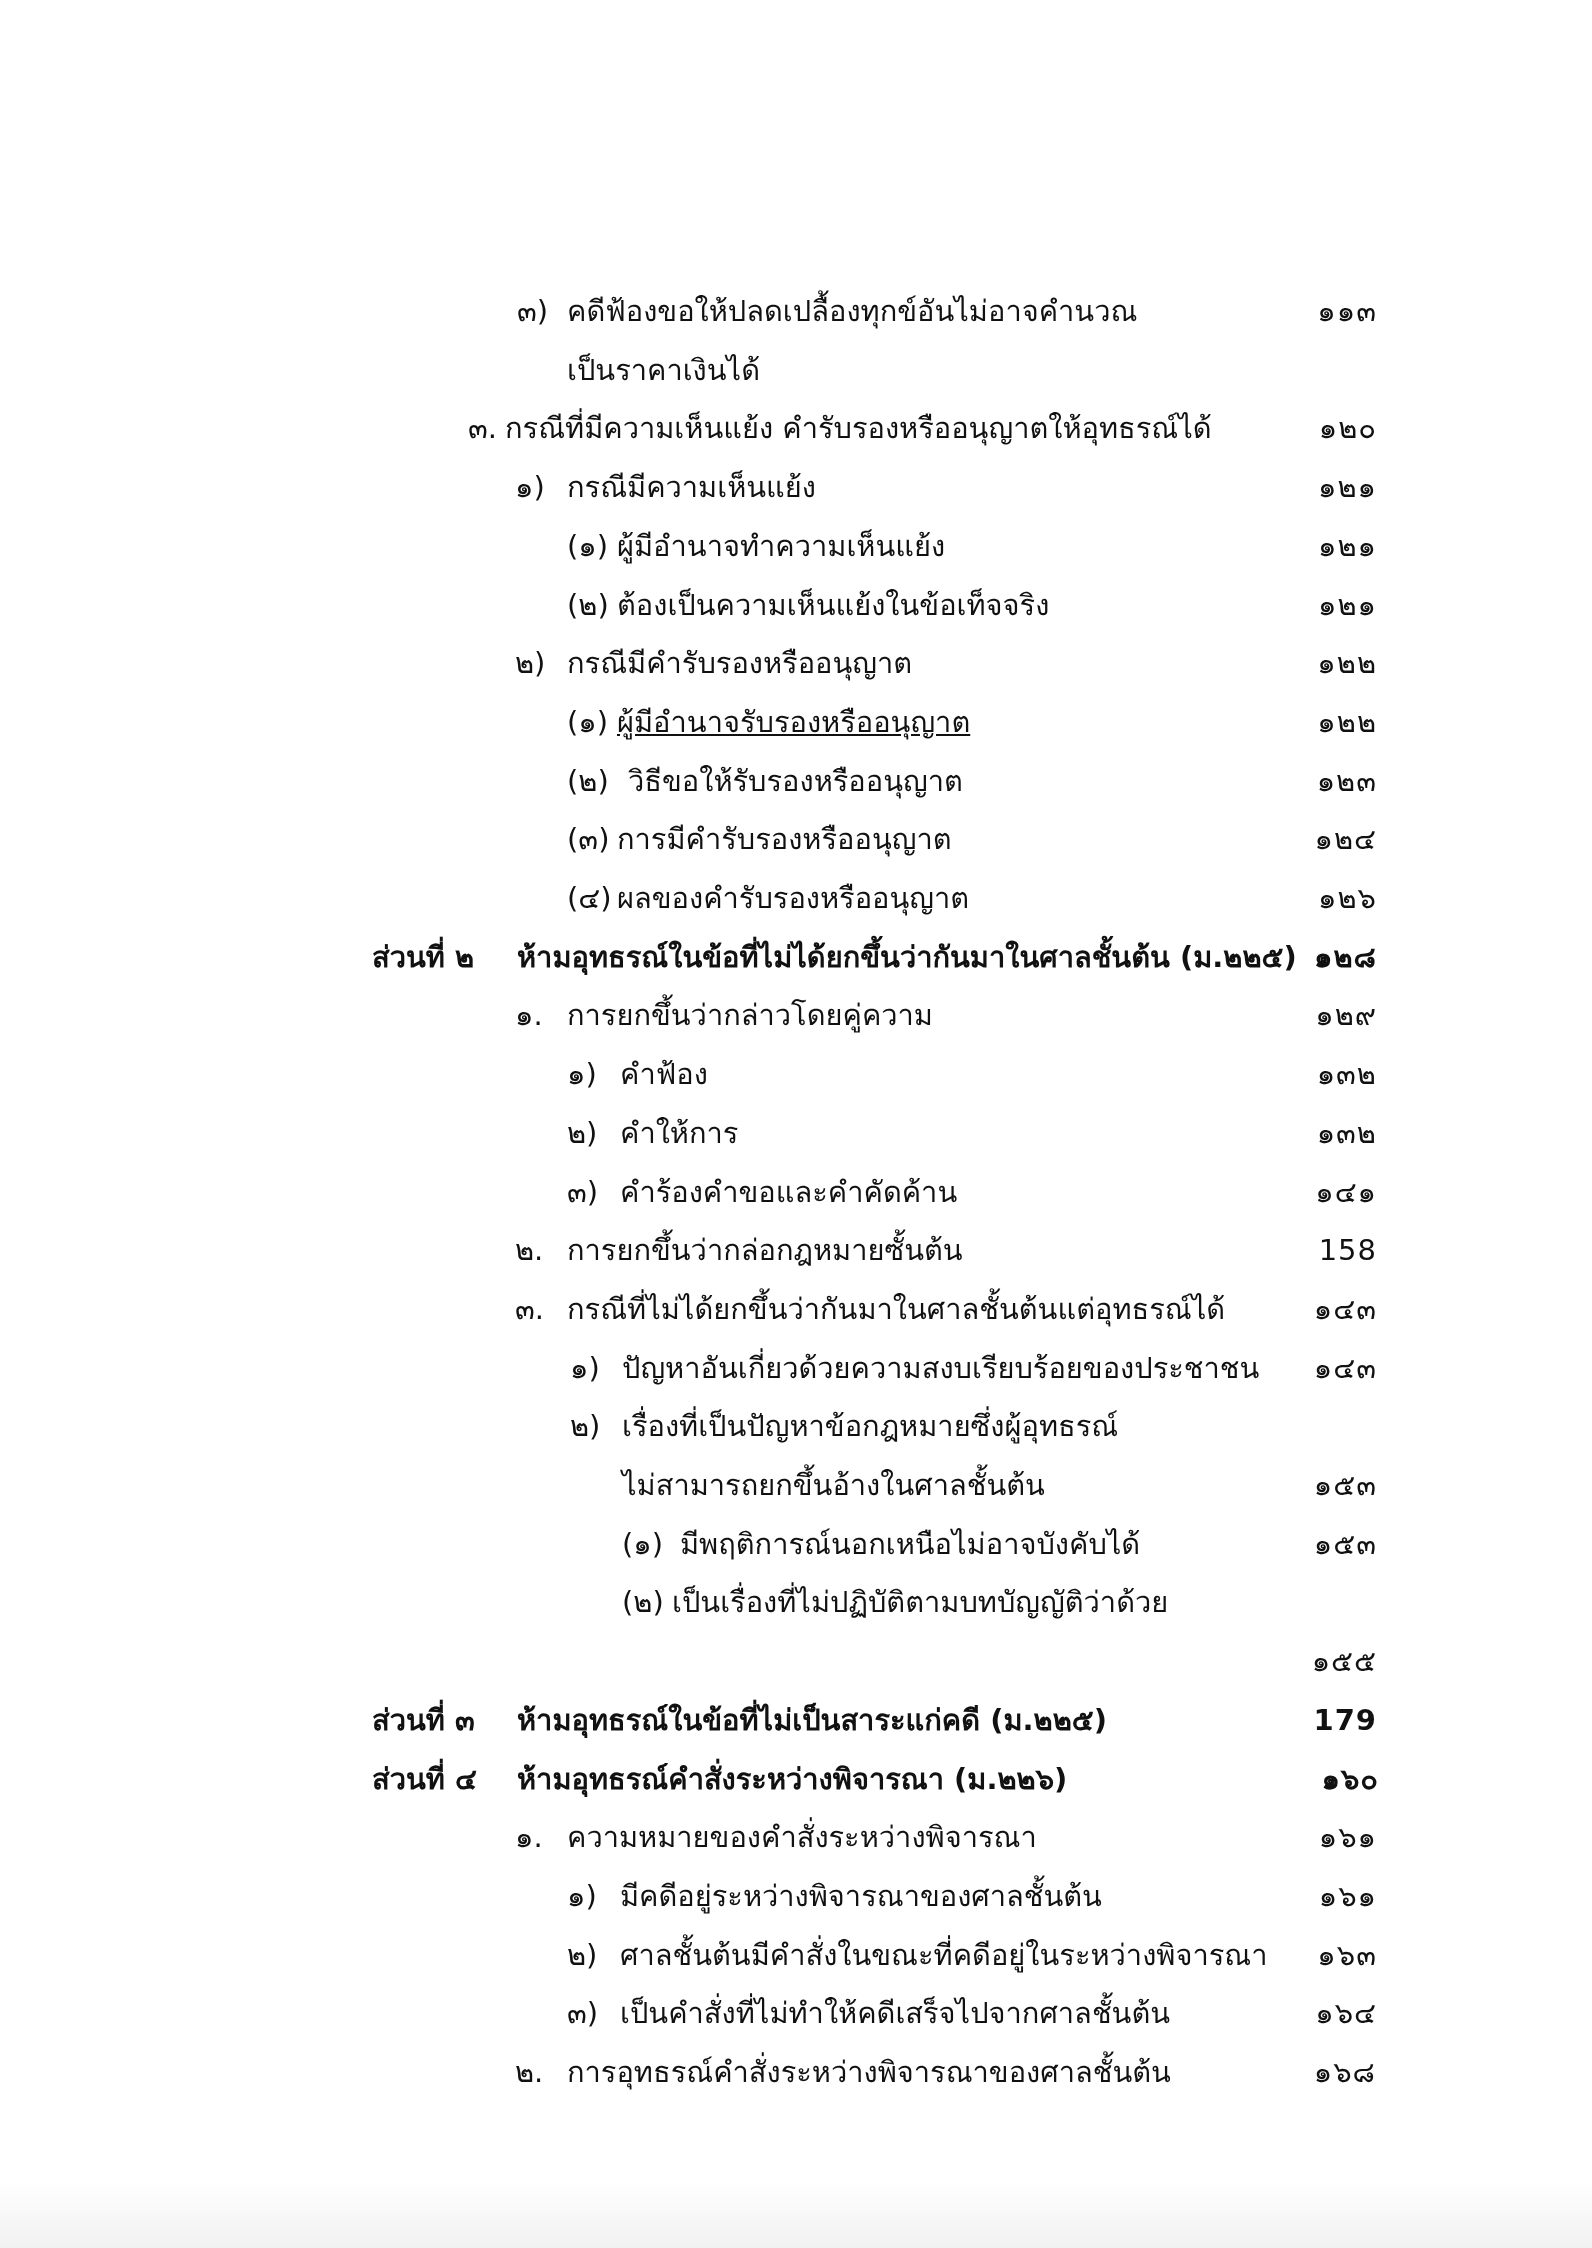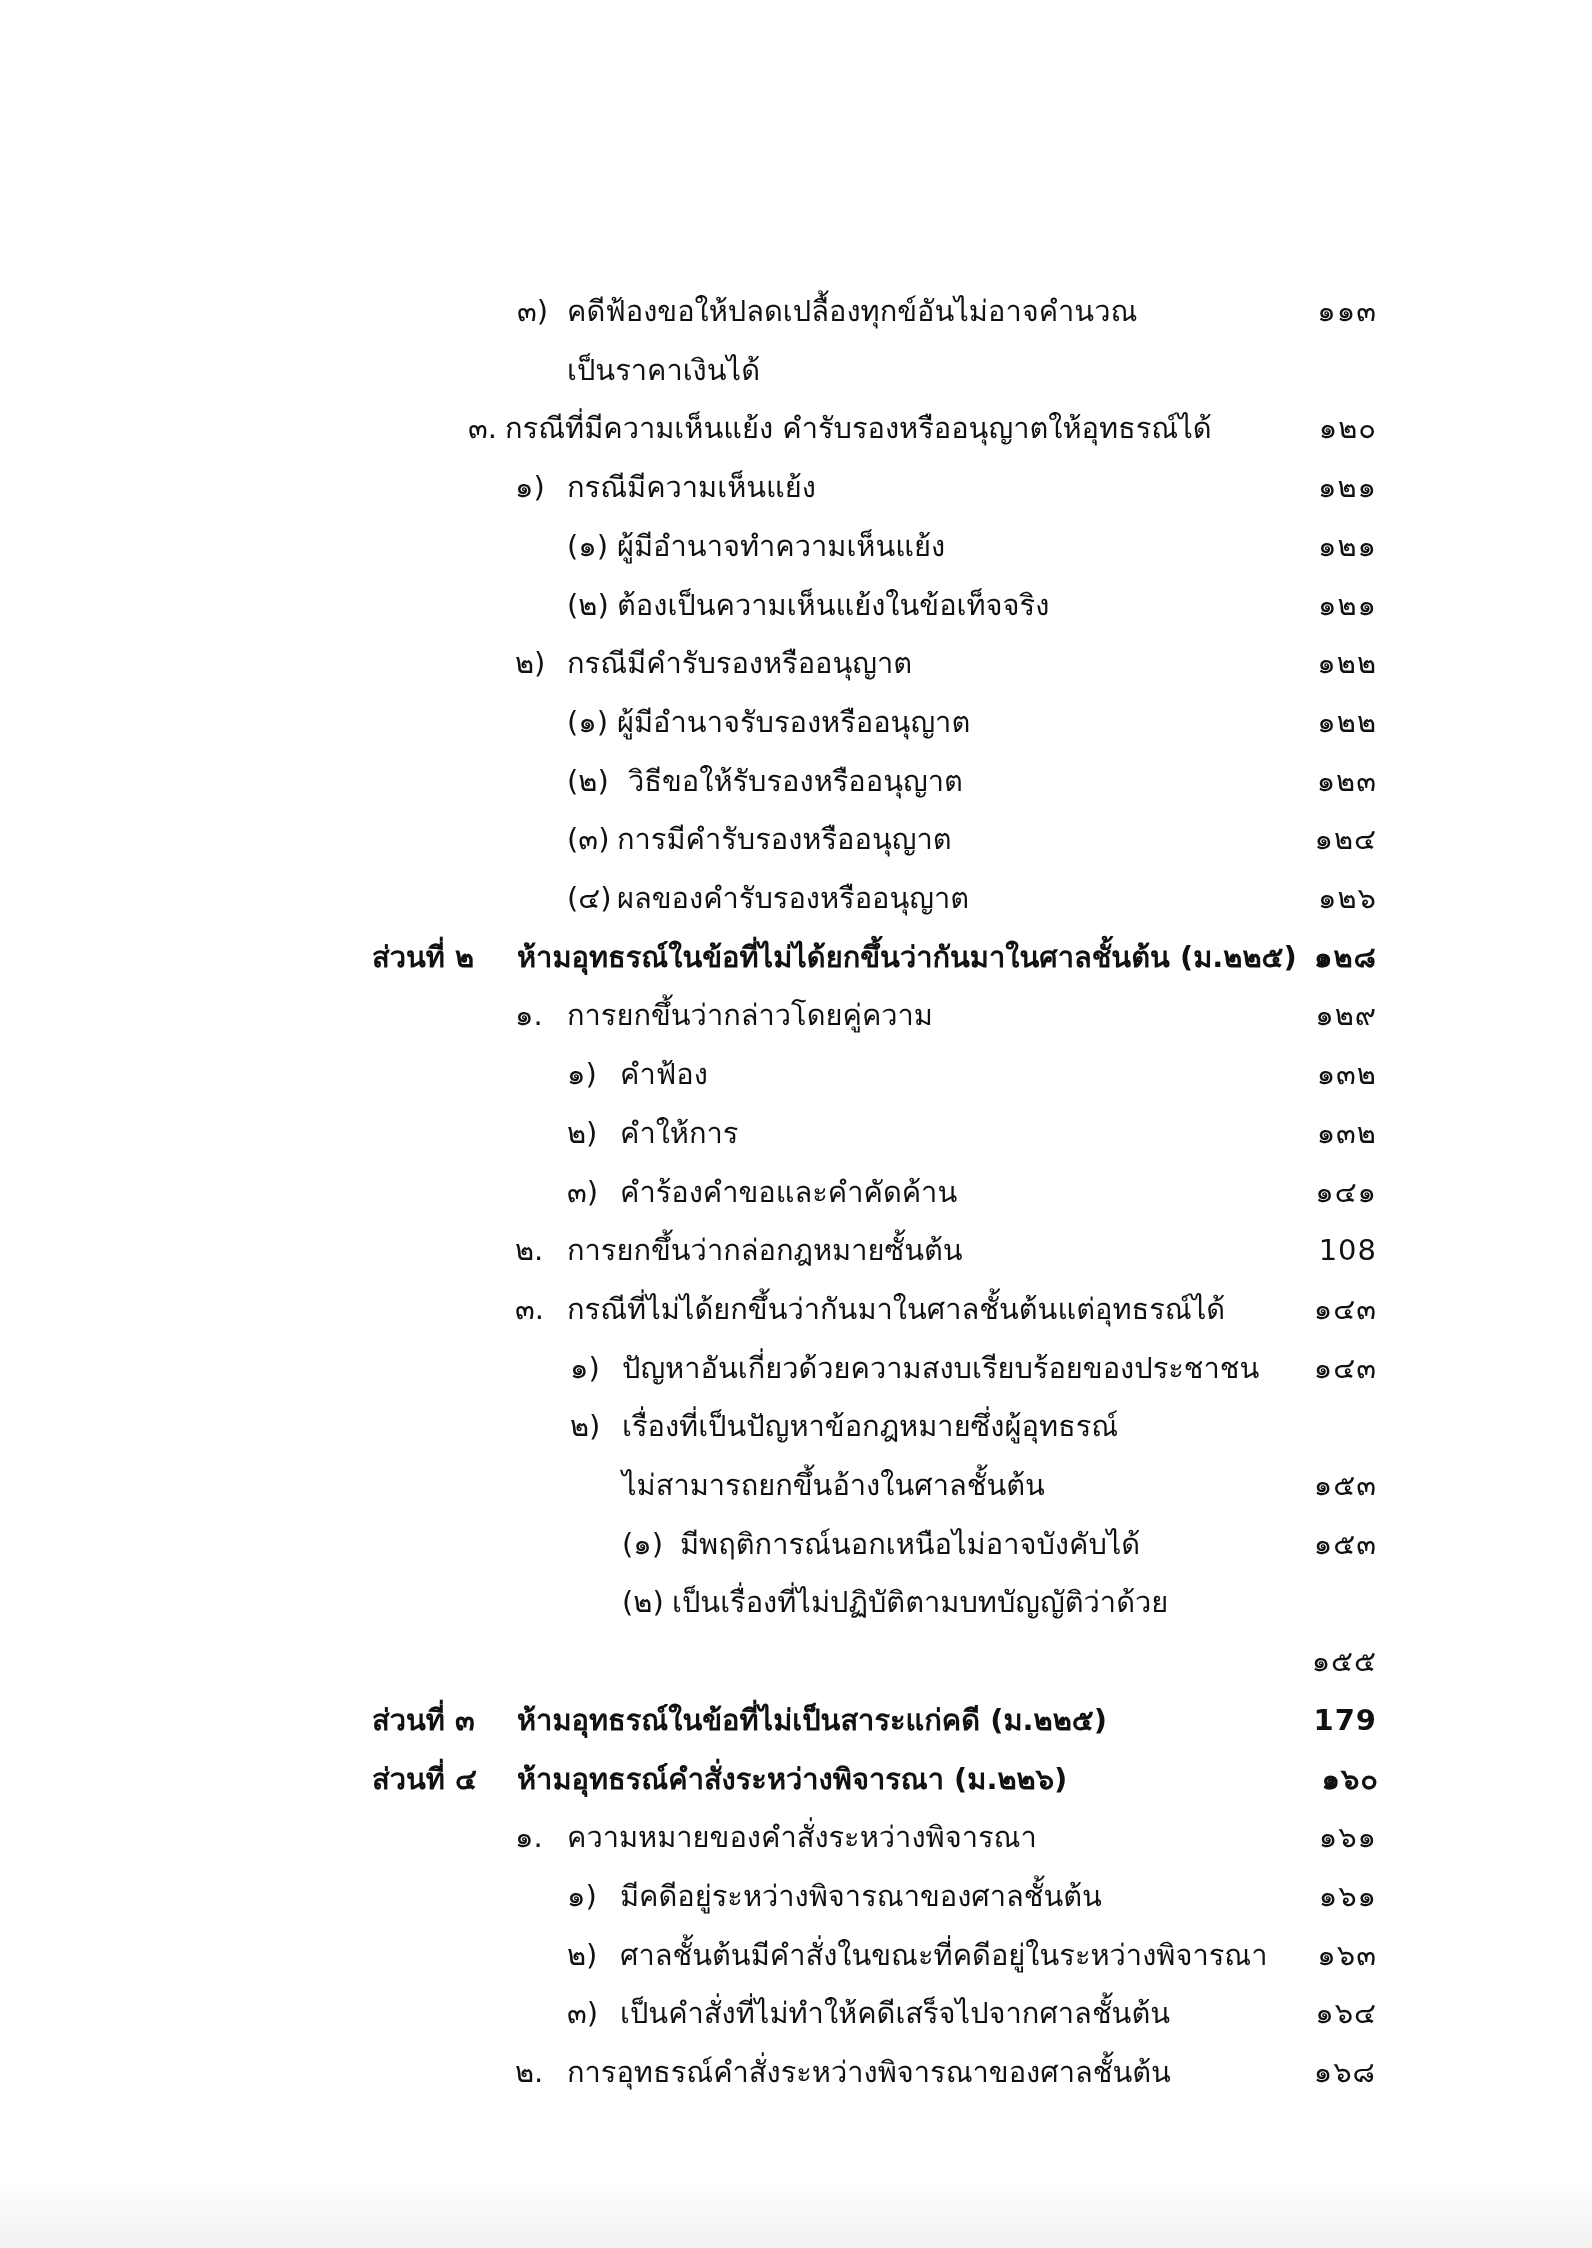--- a/index.html
+++ b/index.html
@@ -67,21 +67,21 @@
       <span class="text" style="left: 617px;">ต้องเป็นความเห็นแย้งในข้อเท็จจริง</span>
       <span class="page" style="right: 215px;">๑๒๑</span>
     </div>
     <div class="row" style="top: 634.2px;">
       <span class="prefix" style="left: 515px;">๒)</span>
       <span class="text" style="left: 567px;">กรณีมีคำรับรองหรืออนุญาต</span>
       <span class="page" style="right: 215px;">๑๒๒</span>
     </div>
     <div class="row" style="top: 692.9px;">
       <span class="prefix" style="left: 567px;">(๑)</span>
-      <span class="text" style="left: 617px;">ผู้มีอำนาจรับรองหรืออนุญาต</span>
+      <span class="text" style="left: 617px; text-decoration: underline;">ผู้มีอำนาจรับรองหรืออนุญาต</span>
       <span class="page" style="right: 215px;">๑๒๒</span>
     </div>
     <div class="row" style="top: 751.6px;">
       <span class="prefix" style="left: 567px;">(๒)</span>
       <span class="text" style="left: 617px; margin-left: 11px;">วิธีขอให้รับรองหรืออนุญาต</span>
       <span class="page" style="right: 215px;">๑๒๓</span>
     </div>
     <div class="row" style="top: 810.3px;">
       <span class="prefix" style="left: 567px;">(๓)</span>
       <span class="text" style="left: 617px;">การมีคำรับรองหรืออนุญาต</span>
@@ -113,21 +113,21 @@
       <span class="page" style="right: 215px;">๑๓๒</span>
     </div>
     <div class="row" style="top: 1162.5px;">
       <span class="prefix" style="left: 567px;">๓)</span>
       <span class="text" style="left: 620px;">คำร้องคำขอและคำคัดค้าน</span>
       <span class="page" style="right: 215px;">๑๔๑</span>
     </div>
     <div class="row" style="top: 1221.2px;">
       <span class="prefix" style="left: 515px;">๒.</span>
       <span class="text" style="left: 567px;">การยกขึ้นว่ากล่อกฎหมายซั้นต้น</span>
-      <span class="page" style="right: 215px;">108</span>
+      <span class="page" style="right: 215px;">158</span>
     </div>
     <div class="row" style="top: 1279.9px;">
       <span class="prefix" style="left: 515px;">๓.</span>
       <span class="text" style="left: 567px;">กรณีที่ไม่ได้ยกขึ้นว่ากันมาในศาลชั้นต้นแต่อุทธรณ์ได้</span>
       <span class="page" style="right: 215px;">๑๔๓</span>
     </div>
     <div class="row" style="top: 1338.6px;">
       <span class="prefix" style="left: 570px;">๑)</span>
       <span class="text" style="left: 622px;">ปัญหาอันเกี่ยวด้วยความสงบเรียบร้อยของประชาชน</span>
       <span class="page" style="right: 215px;">๑๔๓</span>

